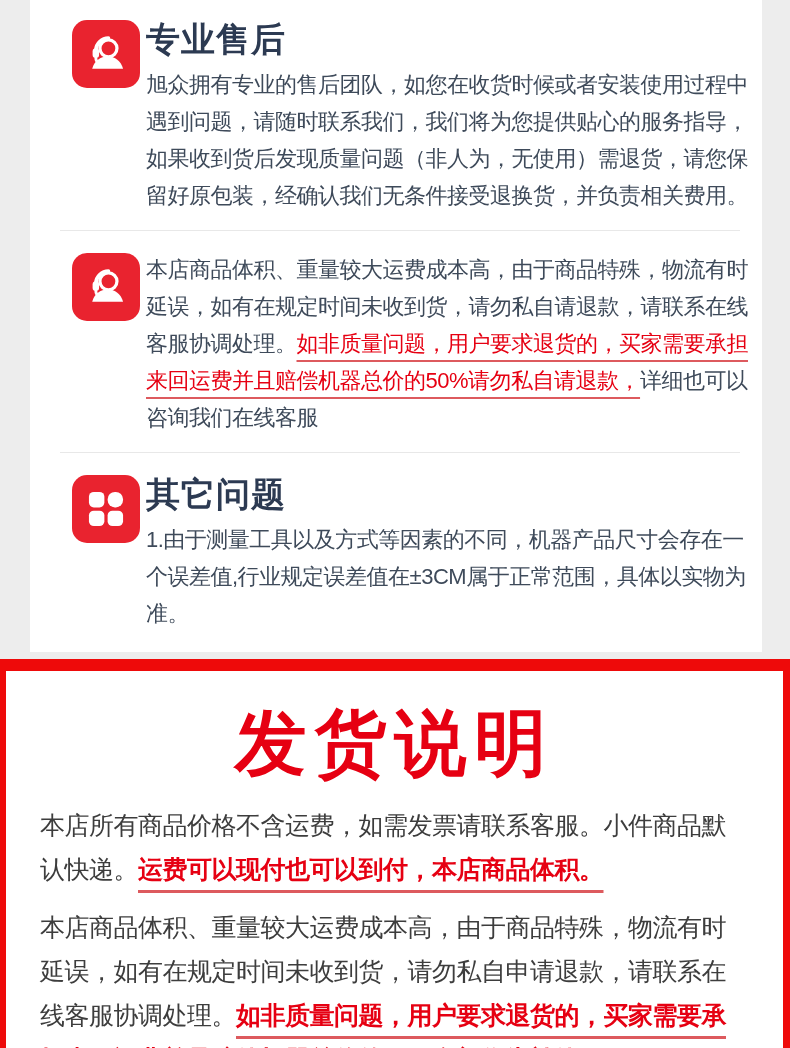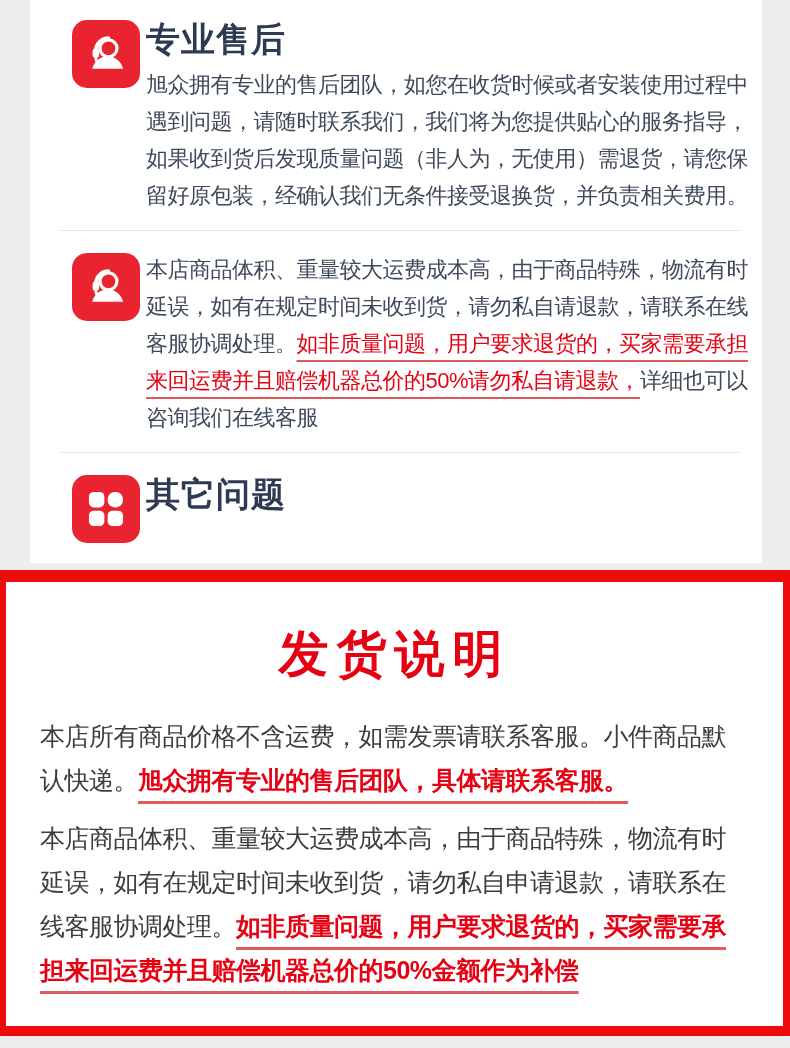--- a/index.html
+++ b/index.html
@@ -76,21 +76,21 @@
     margin-top:7px;
     background:#ffffff;
     border:solid var(--border-red);
     border-width:12px 7px 10px 6px;
     min-height:461px;
     padding:22px 34px 34px 34px;
   }
   .shipping-title{
     text-align:center;
     color:var(--red-text);
-    font-size:50px;
+    font-size:72px;
     line-height:84px;
     font-weight:900;
     letter-spacing:8px;
     margin:8px 0 18px 0;
   }
   .shipping-p{
     font-size:25px;
     line-height:44px;
     letter-spacing:-0.5px;
     color:var(--box-body-color);
@@ -148,22 +148,23 @@
     <div class="icon-box">
       <svg viewBox="0 0 64 64" aria-hidden="true">
         <rect x="11" y="11" width="19" height="19" rx="6" fill="#fff"></rect>
         <rect x="34" y="11" width="19" height="19" rx="9" fill="#fff"></rect>
         <rect x="11" y="34" width="19" height="19" rx="6" fill="#fff"></rect>
         <rect x="34" y="34" width="19" height="19" rx="6" fill="#fff"></rect>
       </svg>
     </div>
     <div class="section-content">
       <div class="section-title">其它问题</div>
+      <div class="section-text"><span class="run">1.由于测量工具以及方式等因素的不同，机器产品尺寸会存在一个误差值,行业规定误差值在±3CM属于正常范围，具体以实物为准。</span></div>
     </div>
   </div>
 
 </div>
 
 <div class="shipping-box">
   <div class="shipping-title">发货说明</div>
-  <div class="shipping-p"><span class="run">本店所有商品价格不含运费，如需发票请联系客服。小件商品默认快递。</span><span class="run red-run">旭众拥有专业的售后团队，具体请联系客服。</span></div>
+  <div class="shipping-p"><span class="run">本店所有商品价格不含运费，如需发票请联系客服。小件商品默认快递。</span><span class="run red-run">运费可以现付也可以到付，本店商品体积。</span></div>
   <div class="shipping-p"><span class="run">本店商品体积、重量较大运费成本高，由于商品特殊，物流有时延误，如有在规定时间未收到货，请勿私自申请退款，请联系在线客服协调处理。</span><span class="run red-run">如非质量问题，用户要求退货的，买家需要承担来回运费并且赔偿机器总价的50%金额作为补偿</span></div>
 </div>
 
 </body></html>

